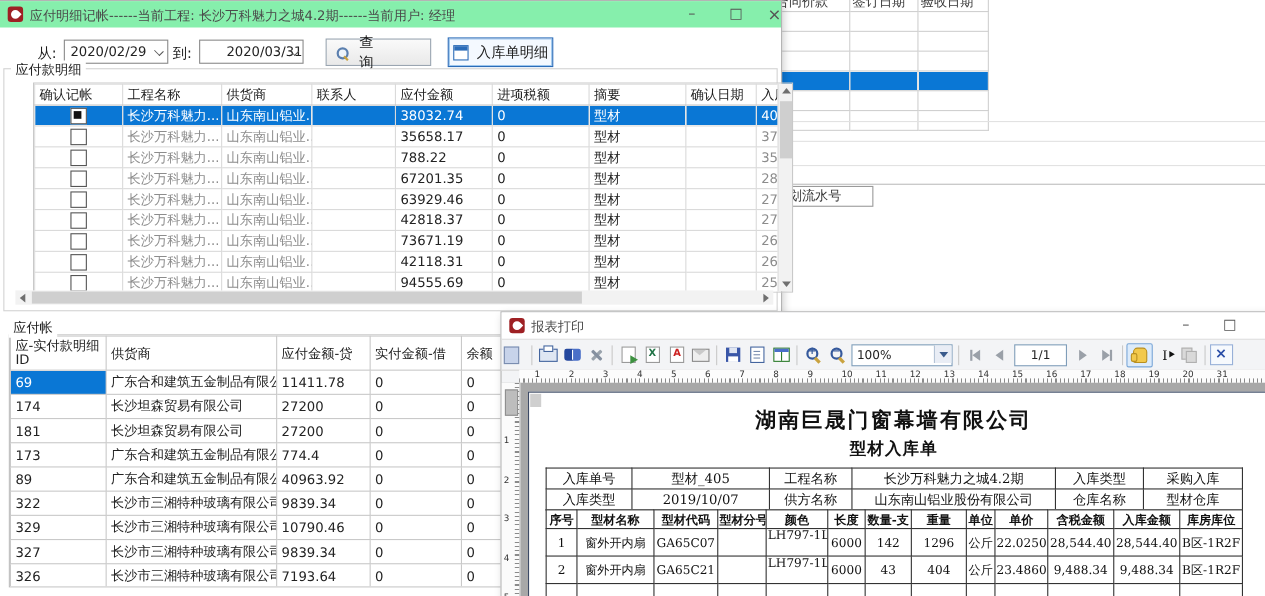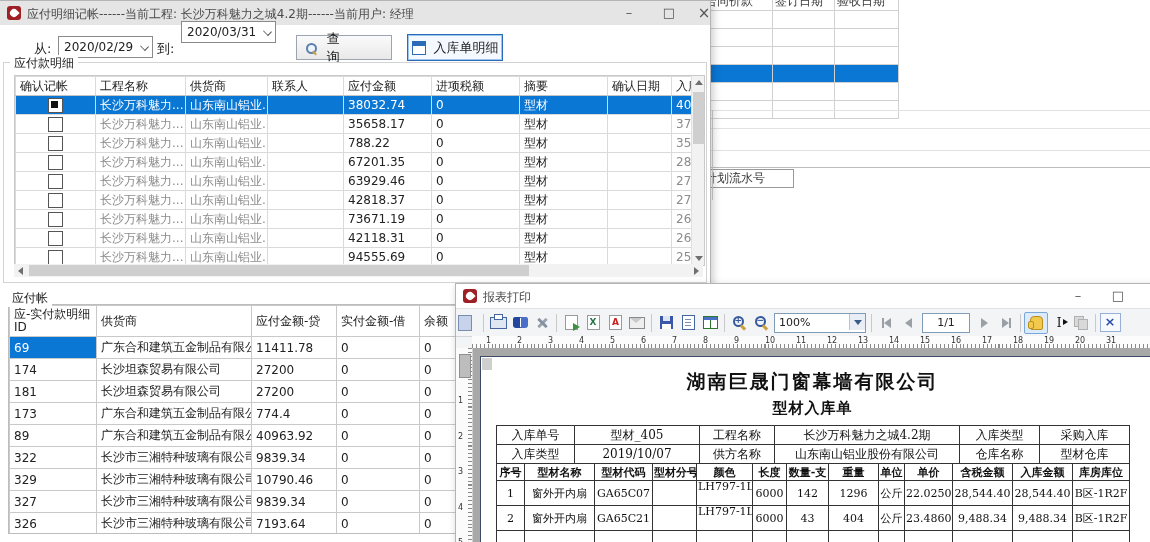--- a/index.html
+++ b/index.html
@@ -2,21 +2,21 @@
 <html><head>
 <meta charset="utf-8">
 <style>
   html,body{margin:0;padding:0;background:#fff;}
   #screen{position:relative;width:1150px;height:542px;overflow:hidden;background:#fff;
     font-family:"DejaVu Sans","Liberation Sans",sans-serif;font-size:12px;color:#222;}
   .abs{position:absolute;}
 
   
   .win{position:absolute;background:#fff;border:1px solid #b4b4b4;box-shadow:2px 3px 8px rgba(0,0,0,.22);}
-  .titlebar{position:absolute;left:0;top:0;right:0;height:24px;background:#e5e5e5;}
+  .titlebar{position:absolute;left:0;top:0;right:0;height:24px;background:#86efac;}
   .appicon{position:absolute;left:7px;top:5px;width:14px;height:14px;background:#9e2024;border-radius:3px;}
   .appicon::after{content:"";position:absolute;left:3px;top:3px;width:8px;height:8px;background:#fff;
     border-radius:50% 0 50% 50%;transform:rotate(45deg);}
   .wtitle{position:absolute;left:27px;top:5px;font-size:12px;color:#4a4a4a;white-space:nowrap;}
   .wbtn{position:absolute;top:2px;width:28px;height:20px;text-align:center;color:#555;font-size:13px;line-height:20px;}
   .wbtn.min::before{content:"–";}
   .wbtn.max::before{content:"□";}
   .wbtn.cls::before{content:"×";font-size:15px;}
 
   
@@ -217,37 +217,37 @@
       <div class="wbtn max" style="left:655px;"></div>
       <div class="wbtn cls" style="left:690px;"></div>
     </div>
 
     <div class="lbl" style="left:34px;top:39px;">从:</div>
     <div class="combo" style="left:58px;top:35px;width:88px;">
       <span>2020/02/29</span>
       <span class="arr"></span>
     </div>
     <div class="lbl" style="left:157px;top:39px;">到:</div>
-    <div class="combo" style="left:181px;top:20px;width:88px;">
+    <div class="combo" style="left:181px;top:35px;width:88px;text-align:right;">
       <span>2020/03/31</span>
       <span class="arr"></span>
     </div>
     <div class="btn" style="left:296px;top:34px;width:86px;height:23px;letter-spacing:12px;padding-left:8px;align-items:center;">
       <span class="mag"></span>
       <span>查 询</span>
     </div>
     <div class="btn focus" style="left:407px;top:33px;width:94px;height:25px;">
       <span class="winicon"></span>
       <span>入库单明细</span>
     </div>
 
     <div class="grouplab" style="left:10px;top:54px;">应付款明细</div>
     <div class="groupbox" style="left:3px;top:61px;width:702px;height:219px;"></div>
 
-    <div class="abs" style="left:14px;top:74px;width:689px;height:189px;overflow:hidden;border:1px solid #c9c9c9;">
+    <div class="abs" style="left:30px;top:74px;width:689px;height:189px;overflow:hidden;border:1px solid #c9c9c9;">
       <table class="grid" id="t1" style="width:676px;">
         <colgroup>
           <col style="width:80px">
             <col style="width:90px">
             <col style="width:82px">
             <col style="width:76px">
           <col style="width:88px">
             <col style="width:88px">
             <col style="width:88px">
             <col style="width:64px">

